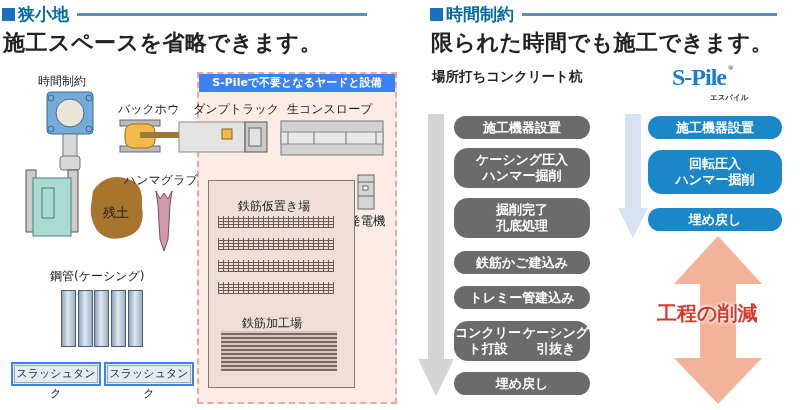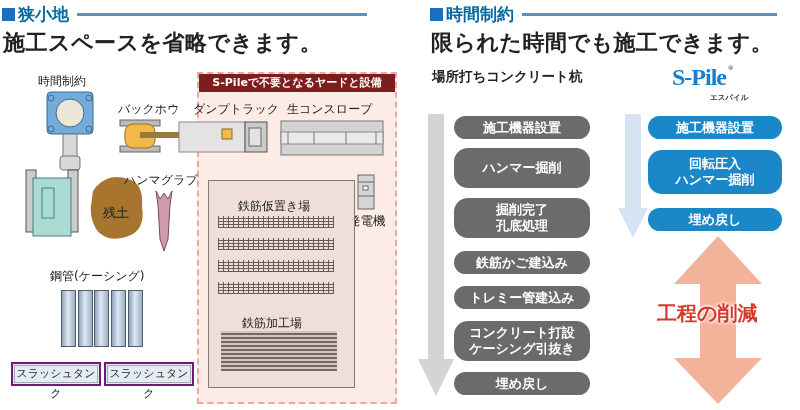--- a/index.html
+++ b/index.html
@@ -5,26 +5,26 @@
   html,body{margin:0;padding:0;background:#fff;}
   body{width:800px;height:410px;position:relative;overflow:hidden;font-family:"DejaVu Sans","Liberation Sans",sans-serif;color:#222;}
   .abs{position:absolute;}
   .sec-head{position:absolute;display:flex;align-items:center;font-weight:bold;color:#0369a1;font-size:17px;}
   .sec-head .sq{width:13px;height:13px;background:#1a6fbf;margin-right:3px;}
   .sec-head .rule{height:3px;background:#5b8fc4;margin-left:8px;}
   .subtitle{position:absolute;font-size:22px;font-weight:bold;color:#222;letter-spacing:0.5px;}
   .lbl{position:absolute;font-size:12px;color:#222;white-space:nowrap;}
   
   .pink-zone{position:absolute;left:197px;top:72px;width:200px;height:332px;background:#fdece6;border:2px dashed #e9a9a2;box-sizing:border-box;}
-  .pink-head{position:absolute;left:199px;top:74px;width:196px;height:18px;background:#7f1d1d;color:#fff;font-size:11px;line-height:18px;text-align:center;font-weight:bold;}
+  .pink-head{position:absolute;left:199px;top:74px;width:196px;height:18px;background:#3b82f6;color:#fff;font-size:11px;line-height:18px;text-align:center;font-weight:bold;}
   .yard{position:absolute;left:208px;top:180px;width:145px;height:206px;background:#efdfd8;border:1px solid #8a7770;}
   .rebar{position:absolute;height:12px;background:repeating-linear-gradient(90deg,#6b5a54 0 1px,transparent 1px 5px),repeating-linear-gradient(0deg,#6b5a54 0 1px,transparent 1px 3px);}
   .rebar-proc{position:absolute;background:repeating-linear-gradient(0deg,#7a6761 0 2px,#d5c5bf 2px 4px);}
   .pipe{position:absolute;top:290px;width:13px;height:55px;background:linear-gradient(90deg,#8ea3b8,#dfe8f2 45%,#9bb0c5);border:1px solid #4d5d6d;}
-  .slush{position:absolute;top:362px;height:20px;background:#e4ecf3;border:2px solid #701a75;outline:1px solid #aaa;outline-offset:-4px;font-size:11px;line-height:20px;text-align:center;color:#222;}
+  .slush{position:absolute;top:362px;height:20px;background:#e4ecf3;border:2px solid #3b82f6;outline:1px solid #aaa;outline-offset:-4px;font-size:11px;line-height:20px;text-align:center;color:#222;}
   
   .pill{position:absolute;border-radius:14px;color:#fff;font-size:13px;font-weight:bold;text-align:center;display:flex;align-items:center;justify-content:center;line-height:16px;}
   .pill.gray{background:#6b6b6b;}
   .pill.blue{background:#1a87c9;}
   .flow-title{position:absolute;font-size:13.5px;font-weight:bold;color:#222;line-height:17px;}
   .reduction{position:absolute;font-size:20px;font-weight:bold;color:#d6392b;text-shadow:0 0 3px #fff,0 0 3px #fff,0 0 4px #fff;}
   .logo{position:absolute;font-family:Liberation Serif, serif;font-weight:bold;font-size:24px;color:#1a7ed0;letter-spacing:-1px;}
   .logo sup{font-size:7px;color:#333;vertical-align:top;margin-left:2px;}
   .logo-sub{position:absolute;font-size:7.5px;color:#333;font-weight:bold;}
 </style>
@@ -133,33 +133,34 @@
 
 <svg class="abs" style="left:418px;top:114px;" width="36" height="282">
   <rect x="10" y="0" width="16" height="250" fill="#d4d4d4"></rect>
   <polygon points="0,245 36,245 18,282" fill="#d4d4d4"></polygon>
 </svg>
 
 <div class="pill gray" style="left:454px;top:116px;width:136px;height:23px;">
     <span>施工機器設置</span>
   </div>
 <div class="pill gray" style="left:454px;top:148px;width:136px;height:40px;flex-direction:column;">
+    <span>ケーシング圧入</span>
     <span>ハンマー掘削</span>
   </div>
 <div class="pill gray" style="left:454px;top:198px;width:136px;height:40px;flex-direction:column;">
     <span>掘削完了</span>
     <span>孔底処理</span>
   </div>
 <div class="pill gray" style="left:454px;top:251px;width:136px;height:23px;">
     <span>鉄筋かご建込み</span>
   </div>
 <div class="pill gray" style="left:454px;top:286px;width:136px;height:23px;">
     <span>トレミー管建込み</span>
   </div>
-<div class="pill gray" style="left:454px;top:321px;width:136px;height:40px;flex-direction:column;">
+<div class="pill gray" style="left:454px;top:321px;width:136px;height:40px;flex-direction:row;">
     <span>コンクリート打設</span>
     <span>ケーシング引抜き</span>
   </div>
 <div class="pill gray" style="left:454px;top:372px;width:136px;height:23px;">
     <span>埋め戻し</span>
   </div>
 
 <div class="logo" style="left:672px;top:64px;"><span>S-Pile</span><sup>®</sup></div>
 <div class="logo-sub" style="left:710px;top:93px;">エスパイル</div>
 

